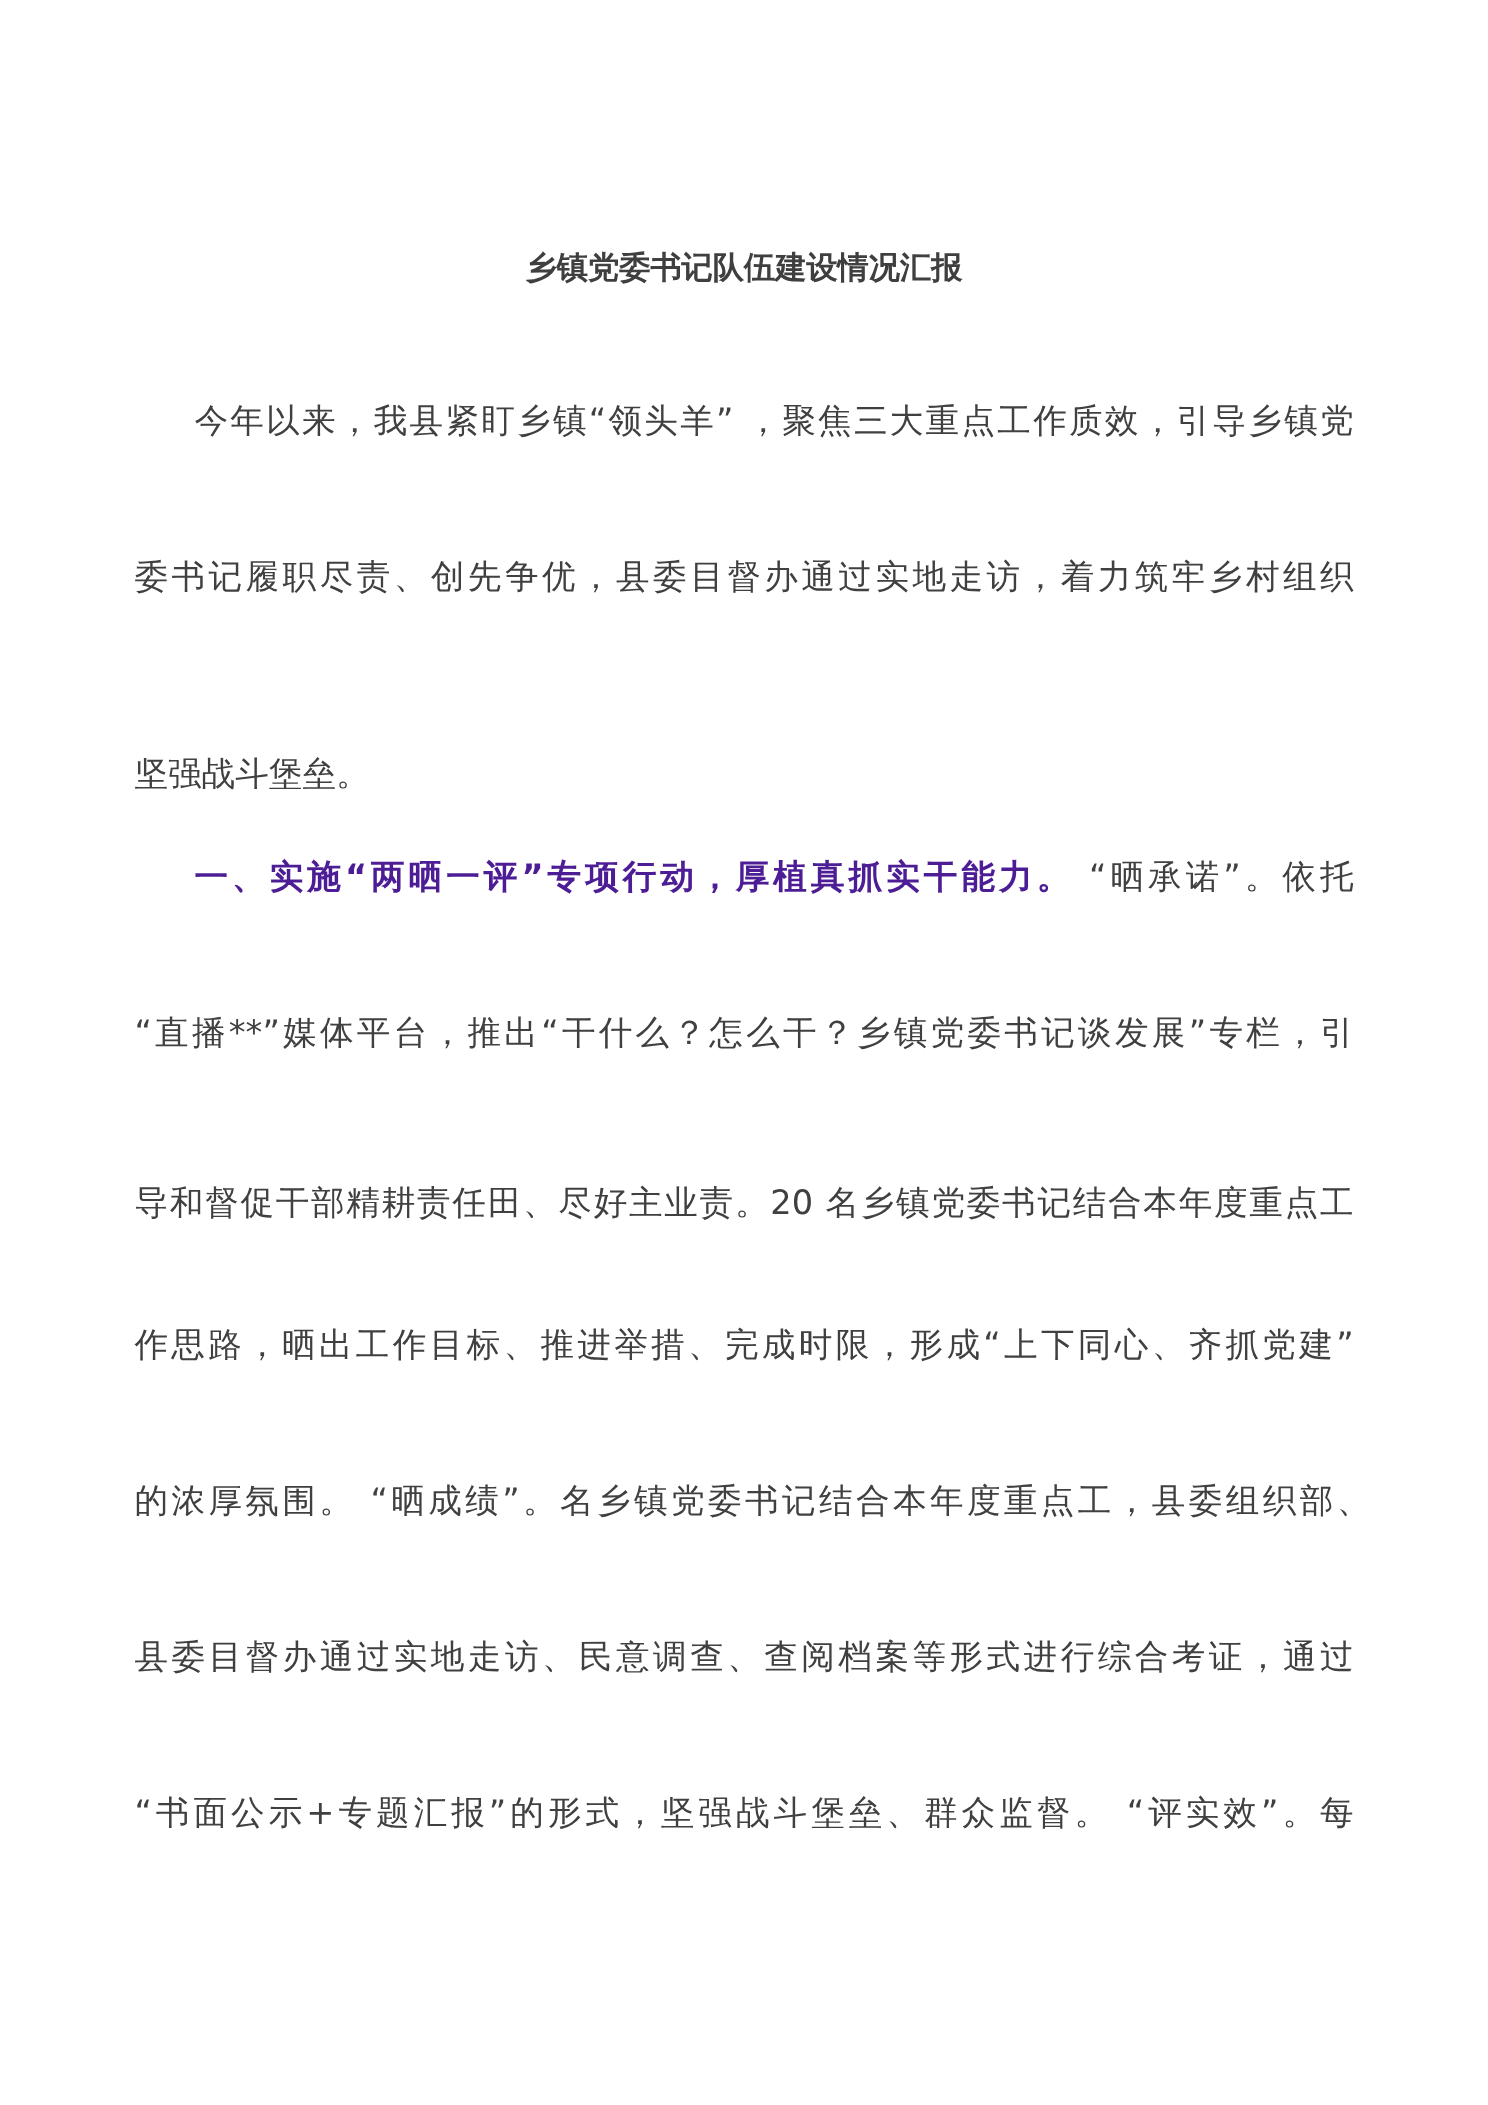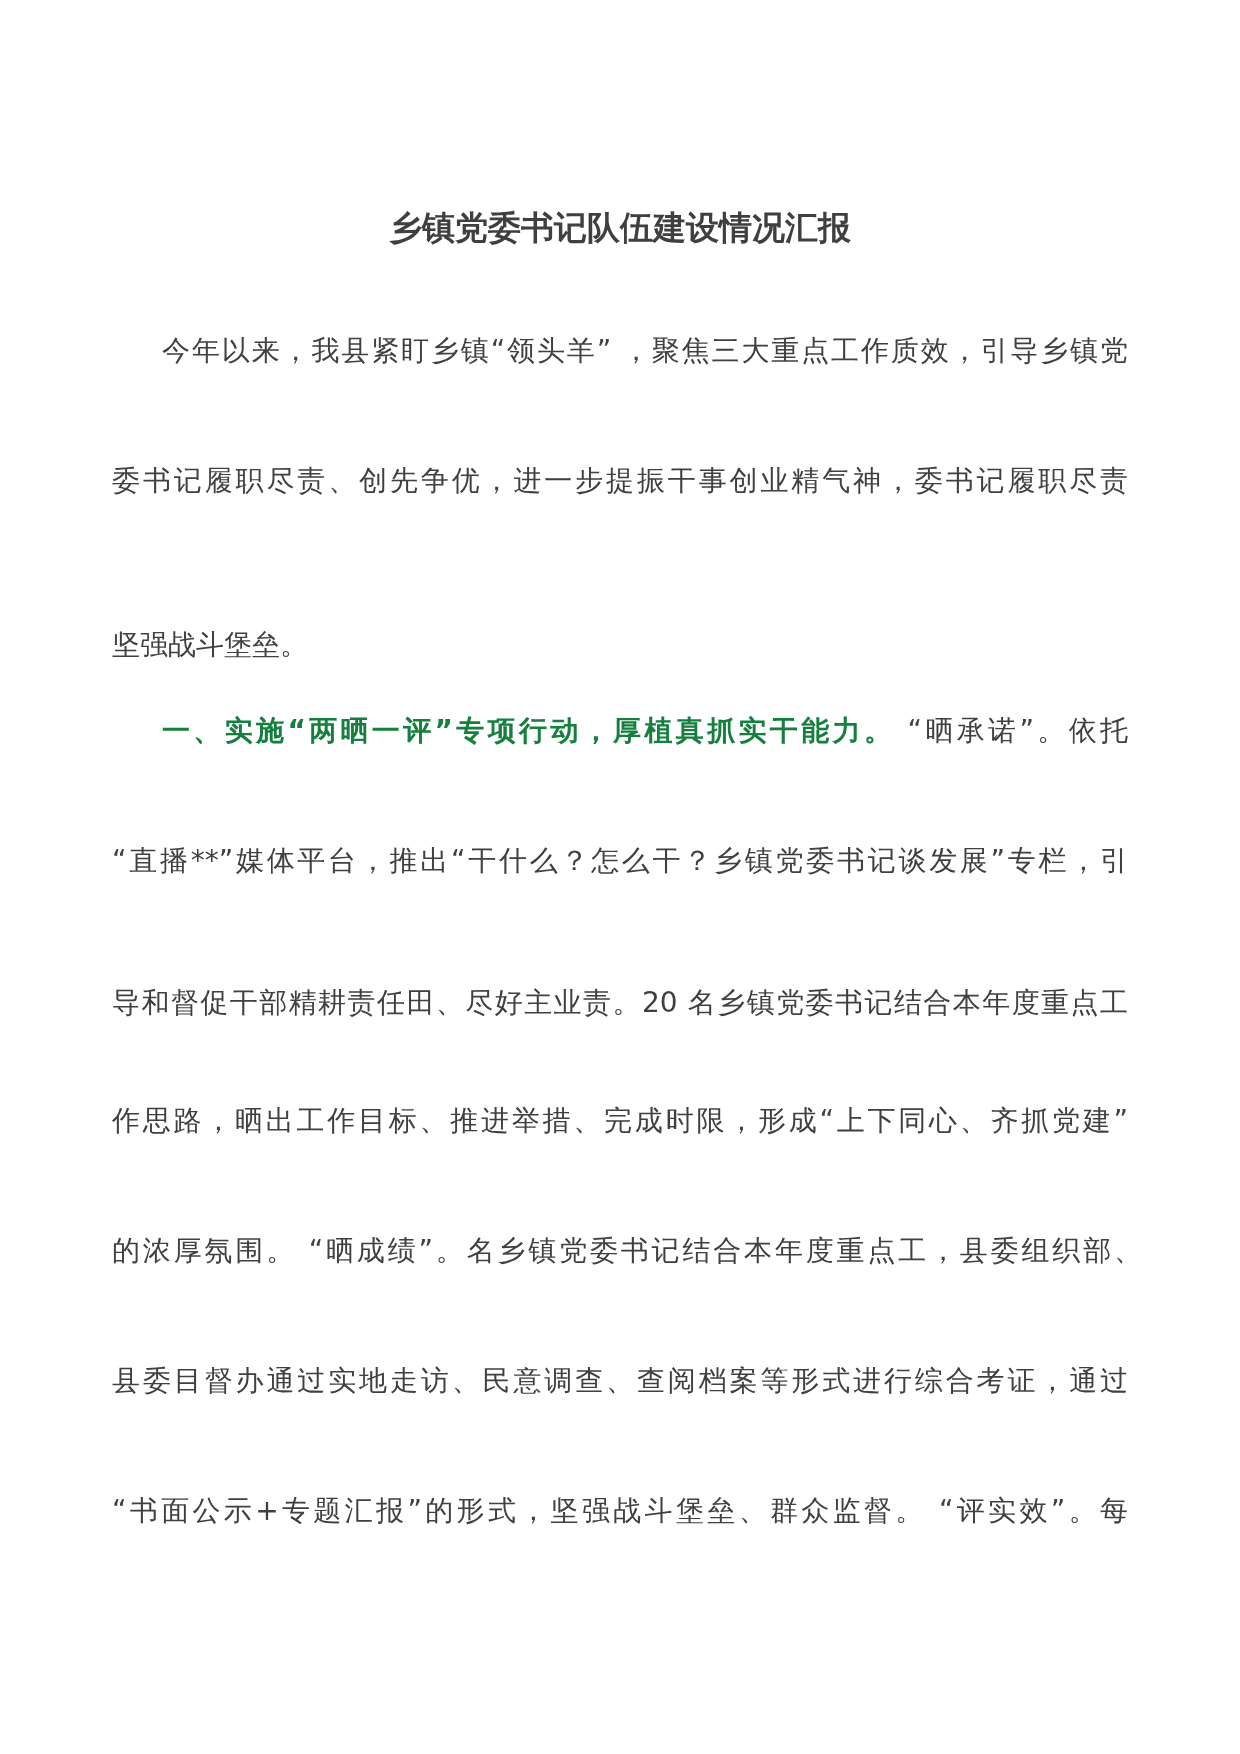--- a/index.html
+++ b/index.html
@@ -21,21 +21,21 @@
       width: 1240px;
       height: 1754px;
       background: #ffffff;
     }
     .title {
       position: absolute;
       left: 0;
       width: 1240px;
       top: 206px;
       text-align: center;
-      font-size: 33px;
+      font-size: 26px;
       font-weight: bold;
       color: #3f3f3f;
       letter-spacing: 0px;
       white-space: nowrap;
     }
     .line {
       position: absolute;
       left: 112px;
       width: 1016px;
       font-size: 28px;
@@ -48,32 +48,32 @@
     .line.last {
       text-align-last: left;
       margin-top: 34px;
     }
     .line.indent {
       left: 162px;
       width: 966px;
     }
     .bold {
       font-weight: bold;
-      color: #15803d;
+      color: #4c1d95;
     }
   </style>
 </head>
 <body>
 
 <div class="page">
 
   <div class="title">乡镇党委书记队伍建设情况汇报</div>
 
   <div class="line indent" style="top:331px;">今年以来，我县紧盯乡镇“领头羊” ，聚焦三大重点工作质效，引导乡镇党</div>
-  <div class="line" style="top:461px;">委书记履职尽责、创先争优，进一步提振干事创业精气神，委书记履职尽责</div>
+  <div class="line" style="top:461px;">委书记履职尽责、创先争优，县委目督办通过实地走访，着力筑牢乡村组织</div>
   <div class="line last" style="top:591px;">坚强战斗堡垒。</div>
 
   <div class="line indent" style="top:711px;">
     <span class="bold">一、实施“两晒一评”专项行动，厚植真抓实干能力。</span><span> “晒承诺”。依托</span>
   </div>
 
   <div class="line" style="top:841px;">“直播**”媒体平台，推出“干什么？怎么干？乡镇党委书记谈发展”专栏，引</div>
   <div class="line" style="top:971px;margin-top:12px;">导和督促干部精耕责任田、尽好主业责。20 名乡镇党委书记结合本年度重点工</div>
   <div class="line" style="top:1101px;">作思路，晒出工作目标、推进举措、完成时限，形成“上下同心、齐抓党建”</div>
   <div class="line" style="top:1231px; width:1030px;">的浓厚氛围。 “晒成绩”。名乡镇党委书记结合本年度重点工，县委组织部、</div>

